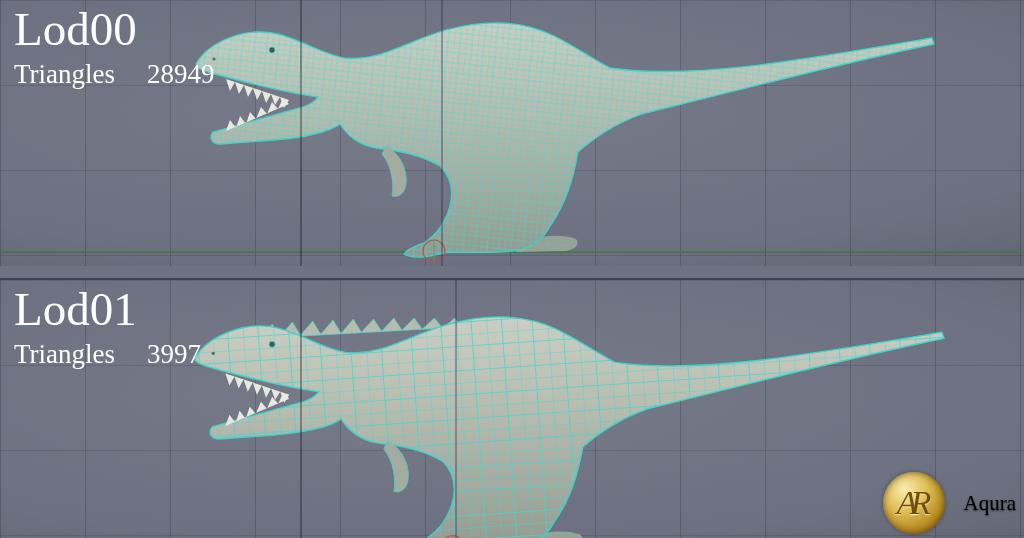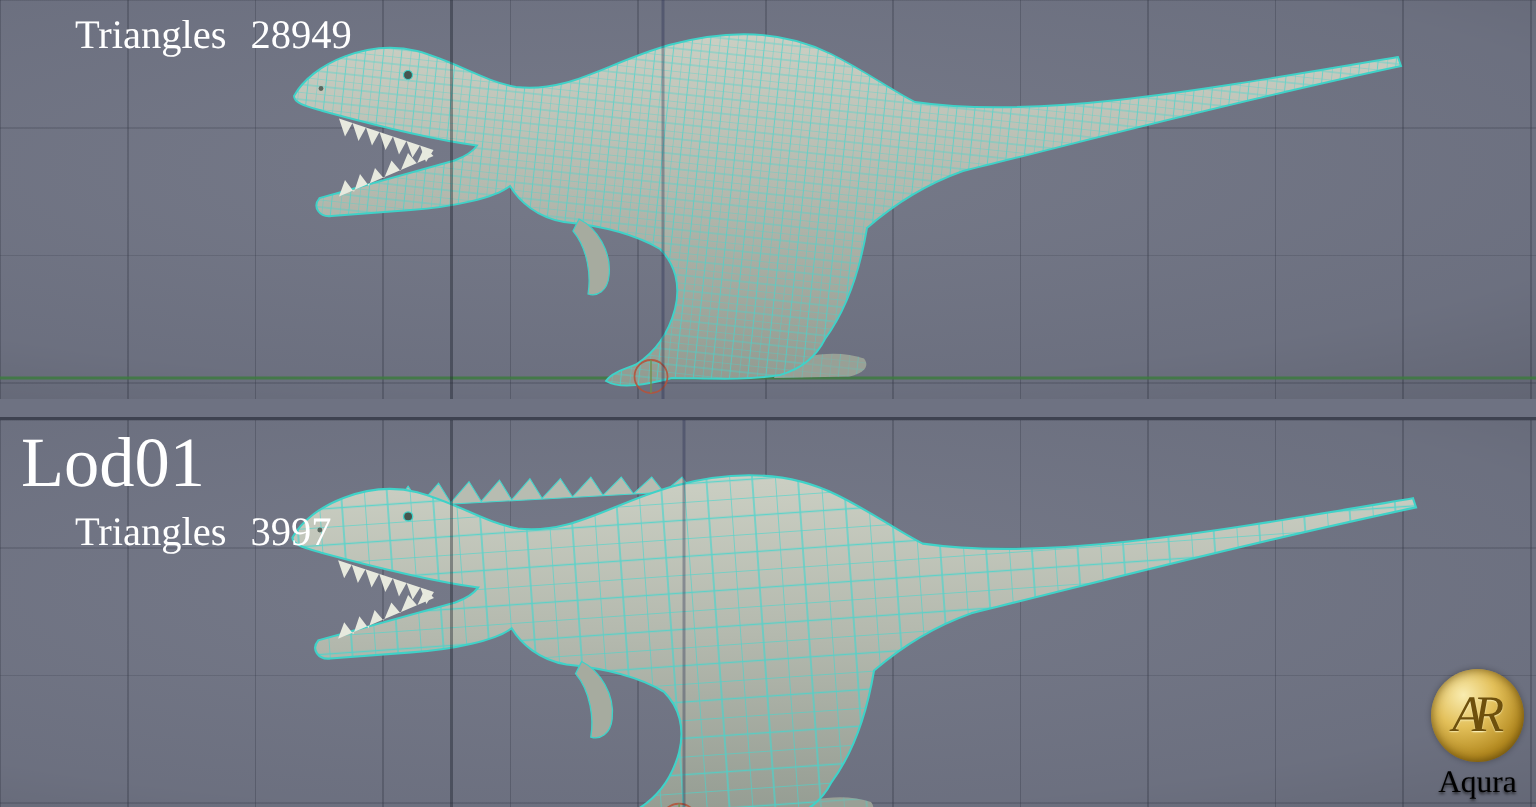--- a/index.html
+++ b/index.html
@@ -22,24 +22,24 @@
   .axis-line{position:absolute;top:0;bottom:0;z-index:4;pointer-events:none;}
   .axis-dark{left:300px;width:2px;background:rgba(22,26,36,0.38);}
   .axis-blue{width:2px;background:rgba(34,40,78,0.35);}
   .panel-top .axis-blue{left:441px;}
   .panel-bottom .axis-blue{left:455px;}
   .ground-line{position:absolute;left:0;right:0;height:2px;background:#3d7a40;opacity:0.85;z-index:2;}
   .panel-top .ground-line{top:251px;}
   .panel-bottom .ground-line{bottom:1px;opacity:0.45;}
   .label-block{position:absolute;left:14px;top:4px;z-index:6;color:#ffffff;}
   .lod-title{font-size:47px;line-height:1.08;font-weight:400;}
-  .tri-line{font-size:27px;margin-top:4px;display:flex;gap:16px;margin-left:36px;}
+  .tri-line{font-size:27px;margin-top:4px;display:flex;gap:32px;}
   .logo{
     position:absolute;right:8px;bottom:4px;z-index:7;
-    display:flex;flex-direction:column;align-items:center;gap:1px;justify-content:center;
+    display:flex;align-items:center;gap:19px;justify-content:center;
   }
   .logo-mark{
     width:62px;height:62px;border-radius:50%;
     background:radial-gradient(circle at 35% 28%, #f9ecb0 0%, #e3c05a 35%, #b3891f 70%, #6d520e 100%);
     box-shadow:inset 0 0 7px rgba(60,40,0,0.65), 0 0 4px rgba(0,0,0,0.3);
     display:flex;align-items:center;justify-content:center;
   }
   .logo-monogram{
     font-style:italic;font-size:34px;letter-spacing:-7px;
     color:#6e500c;padding-right:6px;
@@ -119,20 +119,21 @@
         <circle cx="434" cy="251" r="11" fill="none" stroke="#b4543c" stroke-width="1.2"></circle>
         <line x1="434" y1="240" x2="434" y2="262" stroke="#6f8f4a" stroke-width="1"></line>
       </g>
     </g>
   </svg>
 
   <div class="axis-line axis-dark"></div>
   <div class="axis-line axis-blue"></div>
 
   <div class="label-block">
+    <div class="lod-title">Lod00</div>
     <div class="tri-line">
       <span>Triangles</span>
       <span>28949</span>
     </div>
   </div>
 </section>
 
 <section class="panel panel-bottom">
   <div class="ground-line"></div>
 

